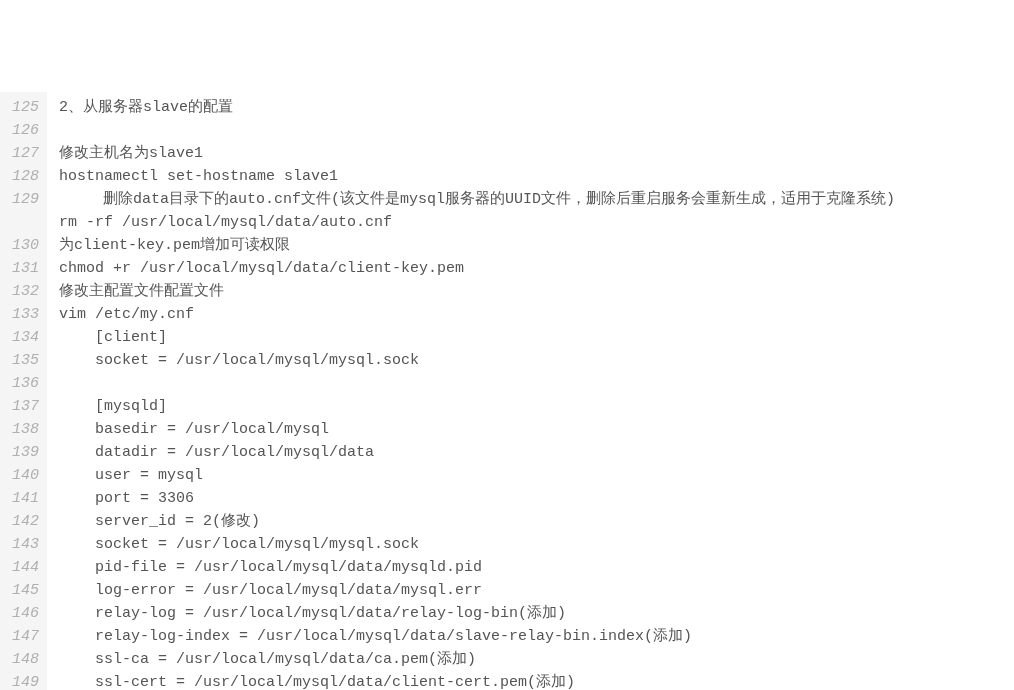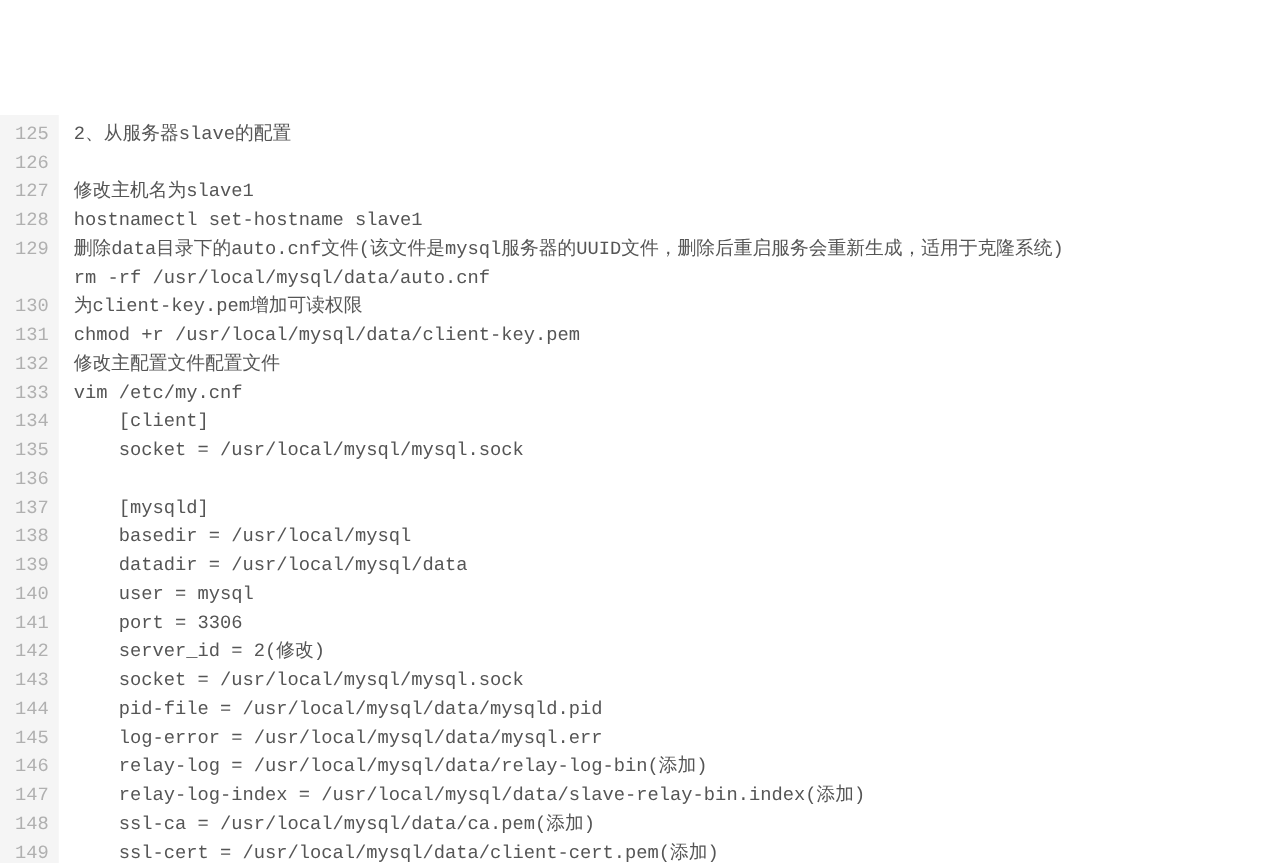--- a/index.html
+++ b/index.html
@@ -23,35 +23,37 @@
       background: #f5f5f5;
       color: #b0b0b0;
       text-align: right;
       padding: 4px 8px 4px 12px;
       user-select: none;
       flex-shrink: 0;
     }
     .gutter-line {
       display: block;
       height: 23px;
+      font-style: italic;
     }
     .code {
       padding: 4px 0 4px 12px;
       color: #555555;
       flex: 1;
     }
     .code-line {
       display: block;
       height: 23px;
       white-space: pre;
     }
     .code-wrapped {
       height: auto;
       white-space: pre-wrap;
       word-break: break-all;
+      margin-left: 44px;
     }
   </style>
 </head>
 <body>
 
 
 
 <div class="editor">
   <div class="gutter" id="gutter"><span class="gutter-line">125</span><span class="gutter-line">126</span><span class="gutter-line">127</span><span class="gutter-line">128</span><span class="gutter-line" style="height: 46px;">129</span><span class="gutter-line">130</span><span class="gutter-line">131</span><span class="gutter-line">132</span><span class="gutter-line">133</span><span class="gutter-line">134</span><span class="gutter-line">135</span><span class="gutter-line">136</span><span class="gutter-line">137</span><span class="gutter-line">138</span><span class="gutter-line">139</span><span class="gutter-line">140</span><span class="gutter-line">141</span><span class="gutter-line">142</span><span class="gutter-line">143</span><span class="gutter-line">144</span><span class="gutter-line">145</span><span class="gutter-line">146</span><span class="gutter-line">147</span><span class="gutter-line">148</span><span class="gutter-line">149</span></div>
   <div class="code" id="code"><span class="code-line">2、从服务器slave的配置</span><span class="code-line"></span><span class="code-line">修改主机名为slave1</span><span class="code-line">hostnamectl set-hostname slave1</span><span class="code-line code-wrapped">删除data目录下的auto.cnf文件(该文件是mysql服务器的UUID文件，删除后重启服务会重新生成，适用于克隆系统)</span><span class="code-line">rm -rf /usr/local/mysql/data/auto.cnf</span><span class="code-line">为client-key.pem增加可读权限</span><span class="code-line">chmod +r /usr/local/mysql/data/client-key.pem</span><span class="code-line">修改主配置文件配置文件</span><span class="code-line">vim /etc/my.cnf</span><span class="code-line">    [client]</span><span class="code-line">    socket = /usr/local/mysql/mysql.sock</span><span class="code-line"></span><span class="code-line">    [mysqld]</span><span class="code-line">    basedir = /usr/local/mysql</span><span class="code-line">    datadir = /usr/local/mysql/data</span><span class="code-line">    user = mysql</span><span class="code-line">    port = 3306</span><span class="code-line">    server_id = 2(修改)</span><span class="code-line">    socket = /usr/local/mysql/mysql.sock</span><span class="code-line">    pid-file = /usr/local/mysql/data/mysqld.pid</span><span class="code-line">    log-error = /usr/local/mysql/data/mysql.err</span><span class="code-line">    relay-log = /usr/local/mysql/data/relay-log-bin(添加)</span><span class="code-line">    relay-log-index = /usr/local/mysql/data/slave-relay-bin.index(添加)</span><span class="code-line">    ssl-ca = /usr/local/mysql/data/ca.pem(添加)</span><span class="code-line">    ssl-cert = /usr/local/mysql/data/client-cert.pem(添加)</span></div>

